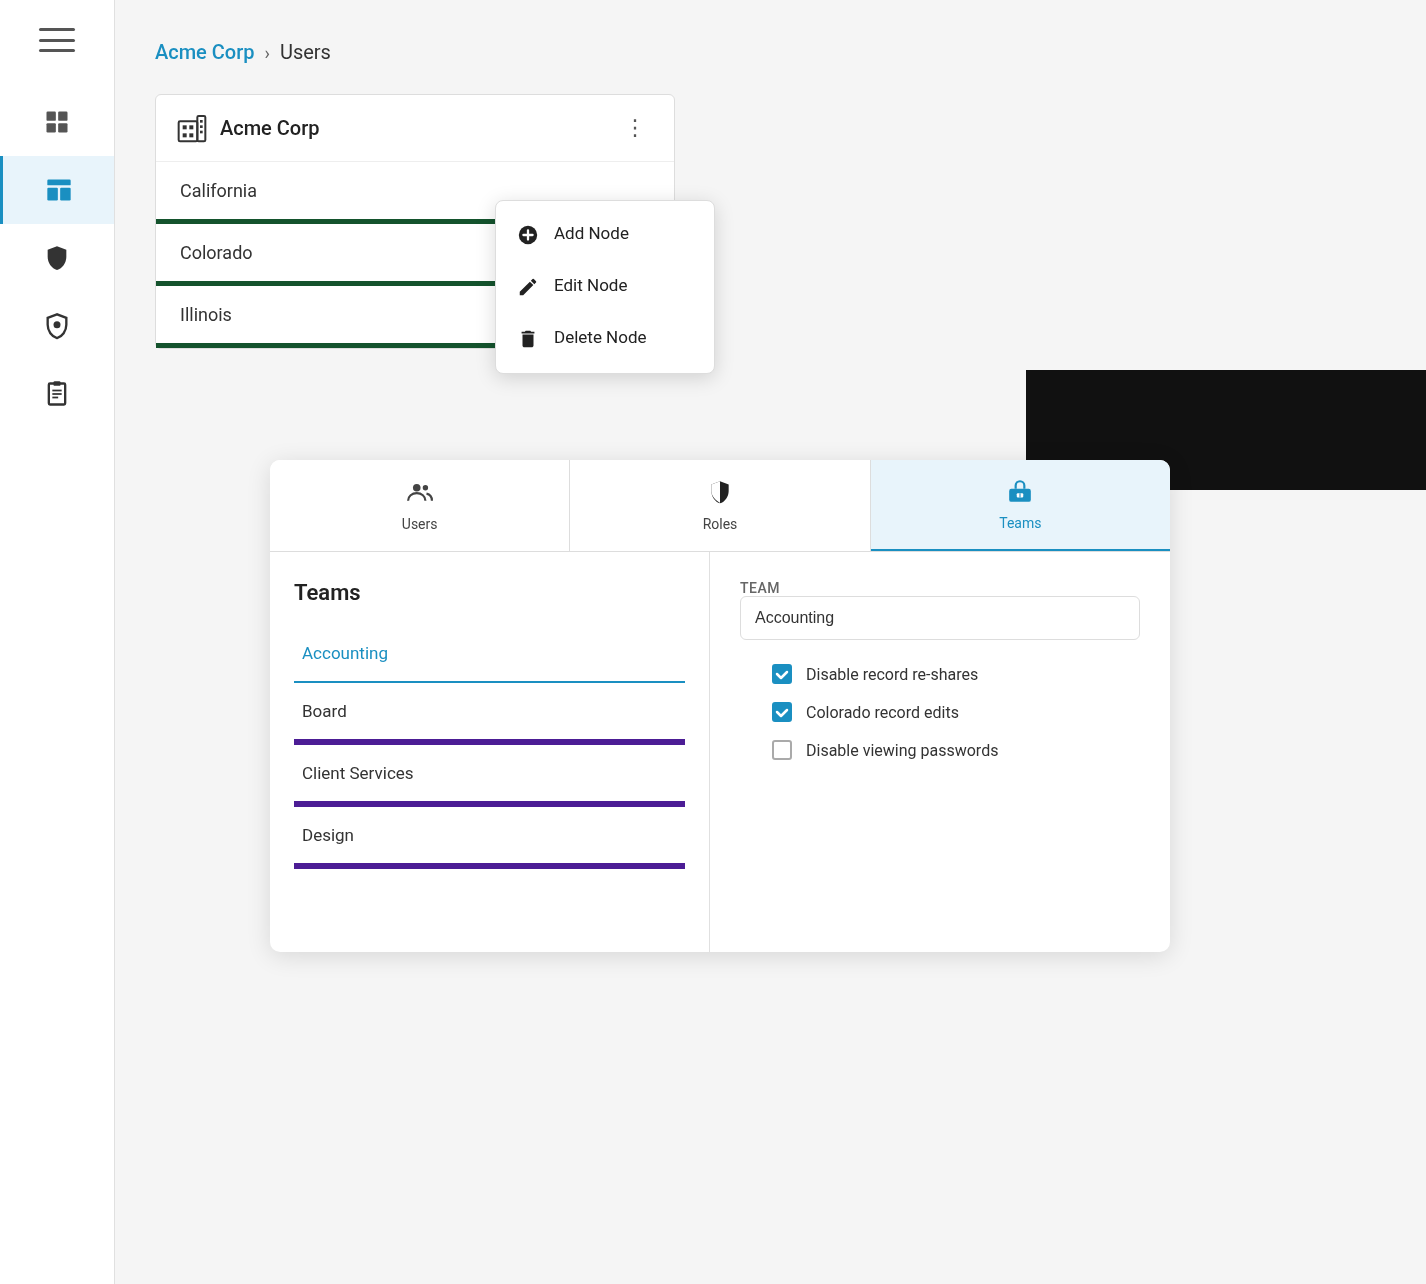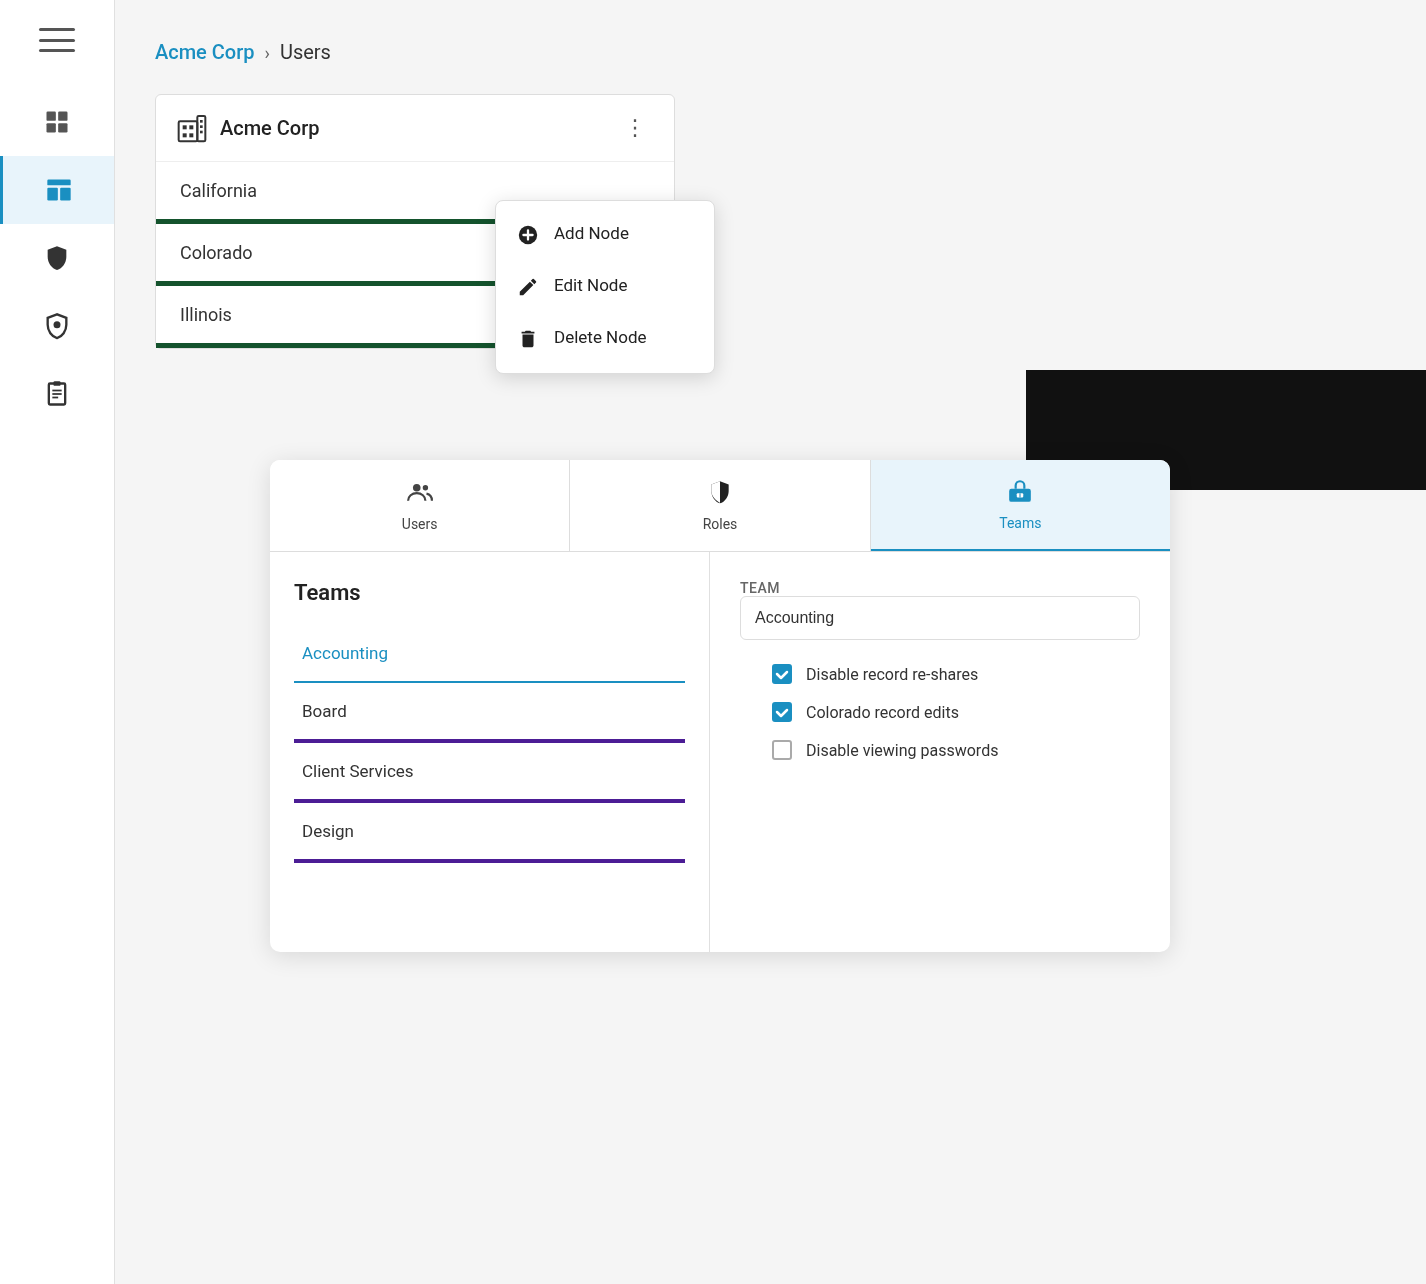--- a/index.html
+++ b/index.html
@@ -221,21 +221,21 @@
       padding: 28px 24px;
     }
     .teams-title {
       font-size: 22px;
       font-weight: 600;
       color: #222;
       margin-bottom: 20px;
     }
     .team-item {
       padding: 18px 8px;
-      border-bottom: 4px solid #4c1d95;
+      border-bottom: 6px solid #4c1d95;
       font-size: 17px;
       color: #333;
       cursor: pointer;
     }
     .team-item.active {
       color: #1a8fc1;
       border-bottom: 2px solid #1a8fc1;
     }
 
     

